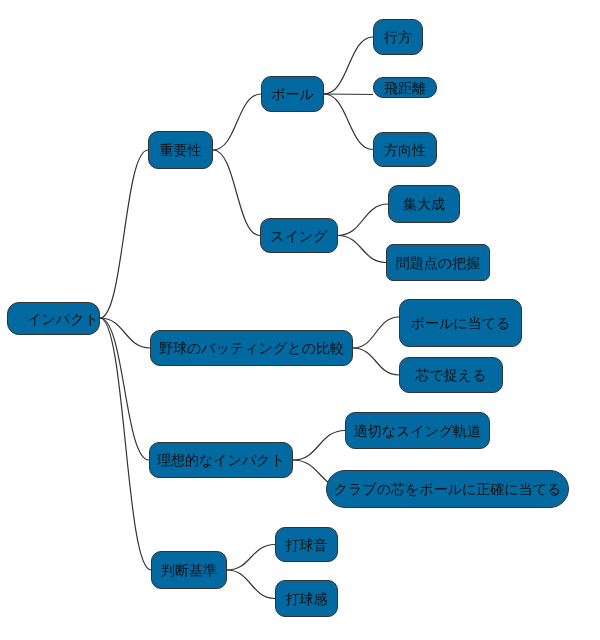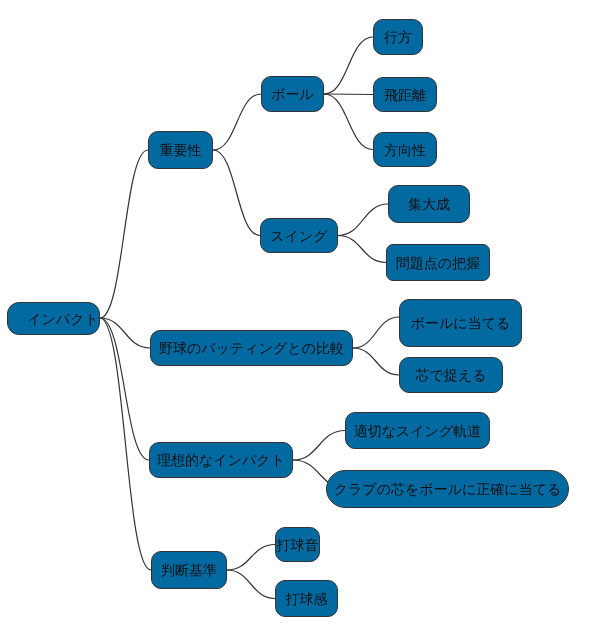--- a/index.html
+++ b/index.html
@@ -91,48 +91,48 @@
   <div class="node" style="left:151px; top:551px; width:76px; height:38px;">
     <span>判断基準</span>
   </div>
   <div class="node" style="left:260px; top:218px; width:78px; height:35px;">
     <span>スイング</span>
   </div>
 
   <div class="node" style="left:373px; top:19px; width:50px; height:36px;">
     <span>行方</span>
   </div>
-  <div class="node" style="left:373px; top:77px; width:64px; height:35px;">
+  <div class="node" style="left:373px; top:77px; width:64px; height:21px;">
     <span>飛距離</span>
   </div>
   <div class="node" style="left:373px; top:132px; width:64px; height:35px;">
     <span>方向性</span>
   </div>
 
-  <div class="node" style="left:388px; top:185px; width:82px; height:38px;">
+  <div class="node" style="left:388px; top:185px; width:72px; height:38px;">
     <span>集大成</span>
   </div>
   <div class="node" style="left:386px; top:244px; width:104px; height:37px;border-radius:7px;">
     <span>問題点の把握</span>
   </div>
 
   <div class="node" style="left:399px; top:299px; width:123px; height:48px;">
     <span>ボールに当てる</span>
   </div>
   <div class="node" style="left:399px; top:357px; width:104px; height:36px;">
     <span>芯で捉える</span>
   </div>
 
   <div class="node" style="left:345px; top:412px; width:145px; height:37px;">
     <span>適切なスイング軌道</span>
   </div>
   <div class="node" style="left:326px; top:470px; width:243px; height:38px;border-radius:19px;">
     <span>クラブの芯をボールに正確に当てる</span>
   </div>
 
-  <div class="node" style="left:275px; top:527px; width:45px; height:35px;">
+  <div class="node" style="left:275px; top:527px; width:63px; height:35px;">
     <span>打球音</span>
   </div>
   <div class="node" style="left:275px; top:580px; width:63px; height:37px;">
     <span>打球感</span>
   </div>
 
 </div>
 
 </body></html>

